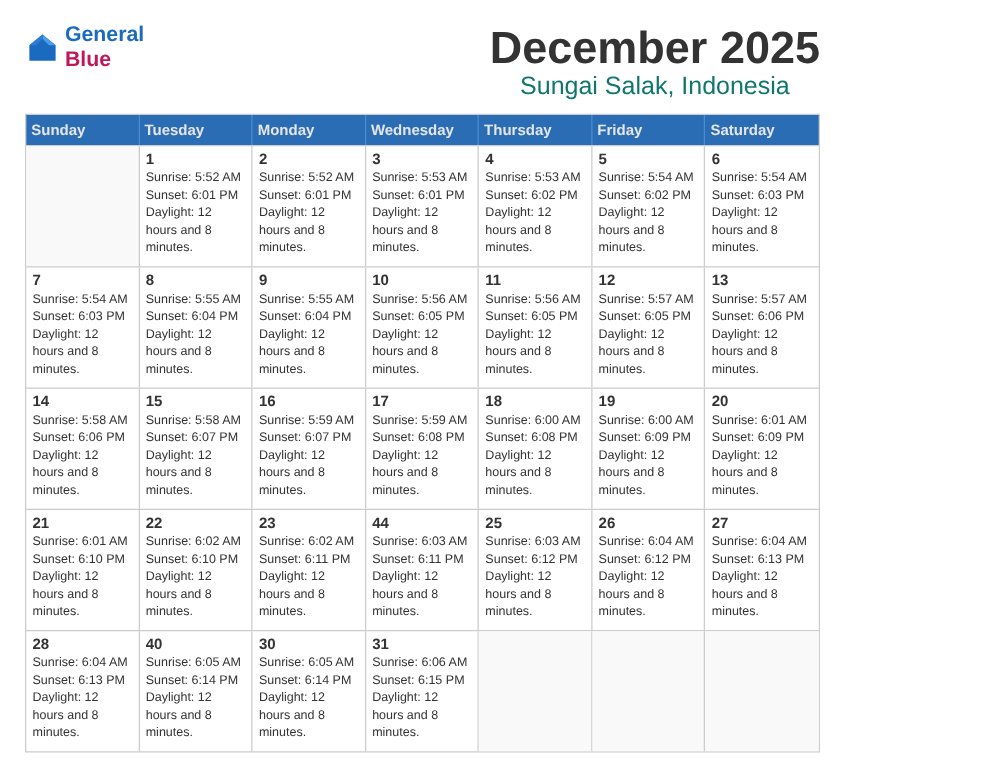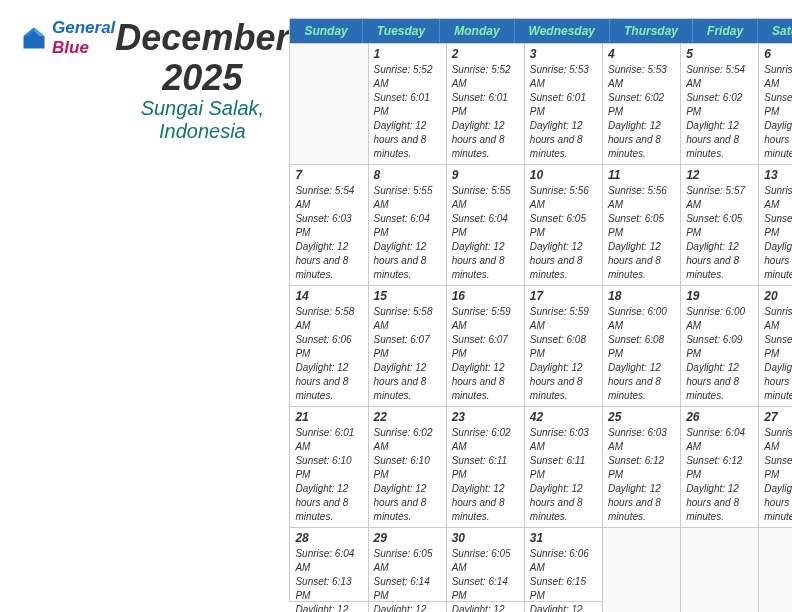--- a/index.html
+++ b/index.html
@@ -8,22 +8,21 @@
       height: 612px;
       font-family: Arial, sans-serif;
       background: #fff;
       overflow: hidden;
     }
     .page {
       width: 676px;
       height: 612px;
       padding: 18px 20px 10px 20px;
       display: flex;
-      flex-direction: row;
-      font-style: italic;
+      flex-direction: column;
     }
     .header {
       display: flex;
       justify-content: space-between;
       align-items: flex-start;
       margin-bottom: 10px;
     }
     .logo {
       display: flex;
       align-items: center;
@@ -51,24 +50,24 @@
       display: flex;
       flex-direction: column;
       border: 1px solid #ccc;
     }
     .cal-header-row {
       display: grid;
       grid-template-columns: repeat(7, 1fr);
       background: #2a6db5;
     }
     .cal-header-cell {
-      color: #86efac;
+      color: #e5e5e5;
       font-weight: bold;
       font-size: 12px;
-      padding: 5px 14px;
+      padding: 5px 4px;
       text-align: left;
       border-right: 1px solid #4a8dd5;
     }
     .cal-header-cell:last-child { border-right: none; }
     .cal-body {
       flex: 1;
       display: flex;
       flex-direction: column;
     }
     .cal-row {
@@ -228,21 +227,21 @@
           </div>
           <div class="cal-cell">
             <span class="day-num">22</span>
             <div class="cell-text">Sunrise: 6:02 AM<br>Sunset: 6:10 PM<br>Daylight: 12 hours and 8 minutes.</div>
           </div>
           <div class="cal-cell">
             <span class="day-num">23</span>
             <div class="cell-text">Sunrise: 6:02 AM<br>Sunset: 6:11 PM<br>Daylight: 12 hours and 8 minutes.</div>
           </div>
           <div class="cal-cell">
-            <span class="day-num">42</span>
+            <span class="day-num">44</span>
             <div class="cell-text">Sunrise: 6:03 AM<br>Sunset: 6:11 PM<br>Daylight: 12 hours and 8 minutes.</div>
           </div>
           <div class="cal-cell">
             <span class="day-num">25</span>
             <div class="cell-text">Sunrise: 6:03 AM<br>Sunset: 6:12 PM<br>Daylight: 12 hours and 8 minutes.</div>
           </div>
           <div class="cal-cell">
             <span class="day-num">26</span>
             <div class="cell-text">Sunrise: 6:04 AM<br>Sunset: 6:12 PM<br>Daylight: 12 hours and 8 minutes.</div>
           </div>
@@ -250,21 +249,21 @@
             <span class="day-num">27</span>
             <div class="cell-text">Sunrise: 6:04 AM<br>Sunset: 6:13 PM<br>Daylight: 12 hours and 8 minutes.</div>
           </div>
         </div>
         <div class="cal-row">
           <div class="cal-cell">
             <span class="day-num">28</span>
             <div class="cell-text">Sunrise: 6:04 AM<br>Sunset: 6:13 PM<br>Daylight: 12 hours and 8 minutes.</div>
           </div>
           <div class="cal-cell">
-            <span class="day-num">29</span>
+            <span class="day-num">40</span>
             <div class="cell-text">Sunrise: 6:05 AM<br>Sunset: 6:14 PM<br>Daylight: 12 hours and 8 minutes.</div>
           </div>
           <div class="cal-cell">
             <span class="day-num">30</span>
             <div class="cell-text">Sunrise: 6:05 AM<br>Sunset: 6:14 PM<br>Daylight: 12 hours and 8 minutes.</div>
           </div>
           <div class="cal-cell">
             <span class="day-num">31</span>
             <div class="cell-text">Sunrise: 6:06 AM<br>Sunset: 6:15 PM<br>Daylight: 12 hours and 8 minutes.</div>
           </div>

